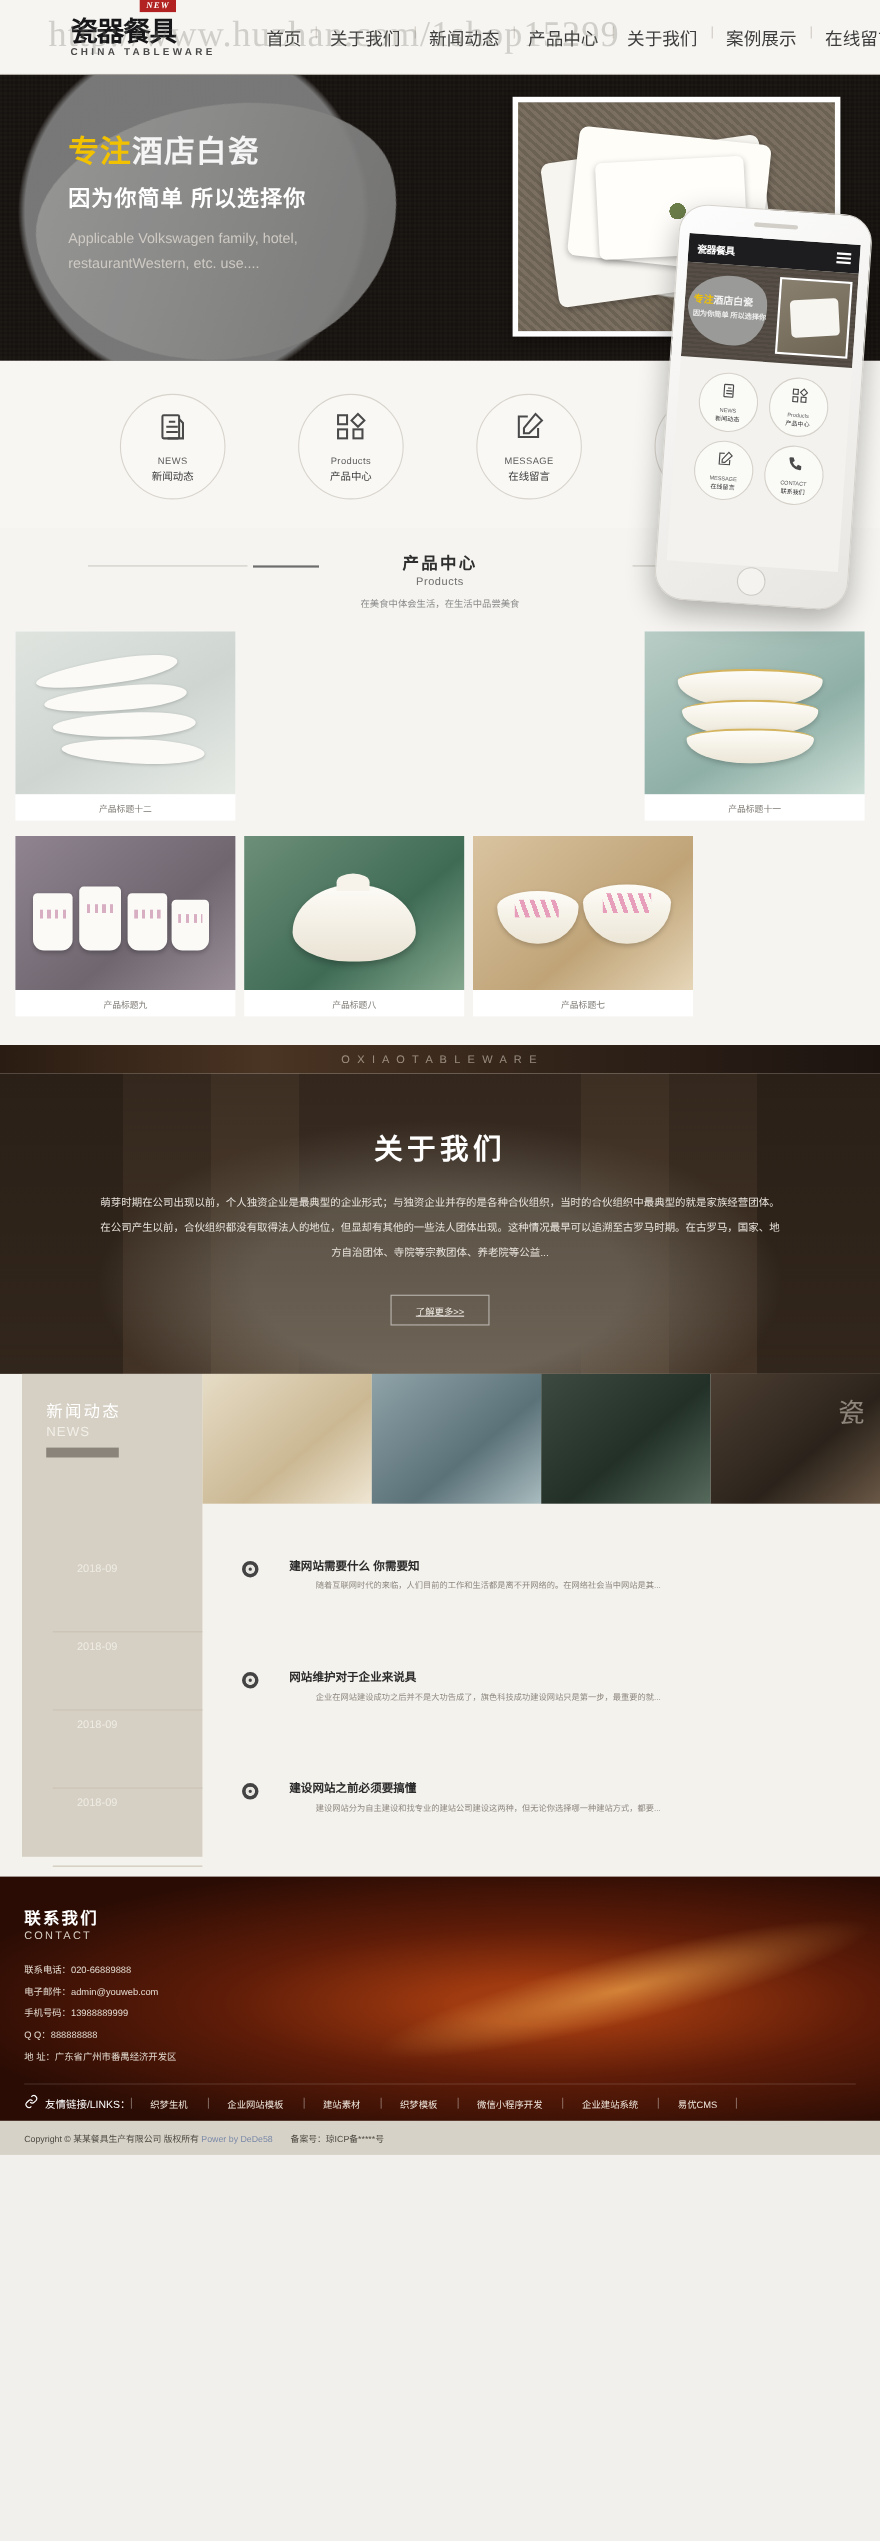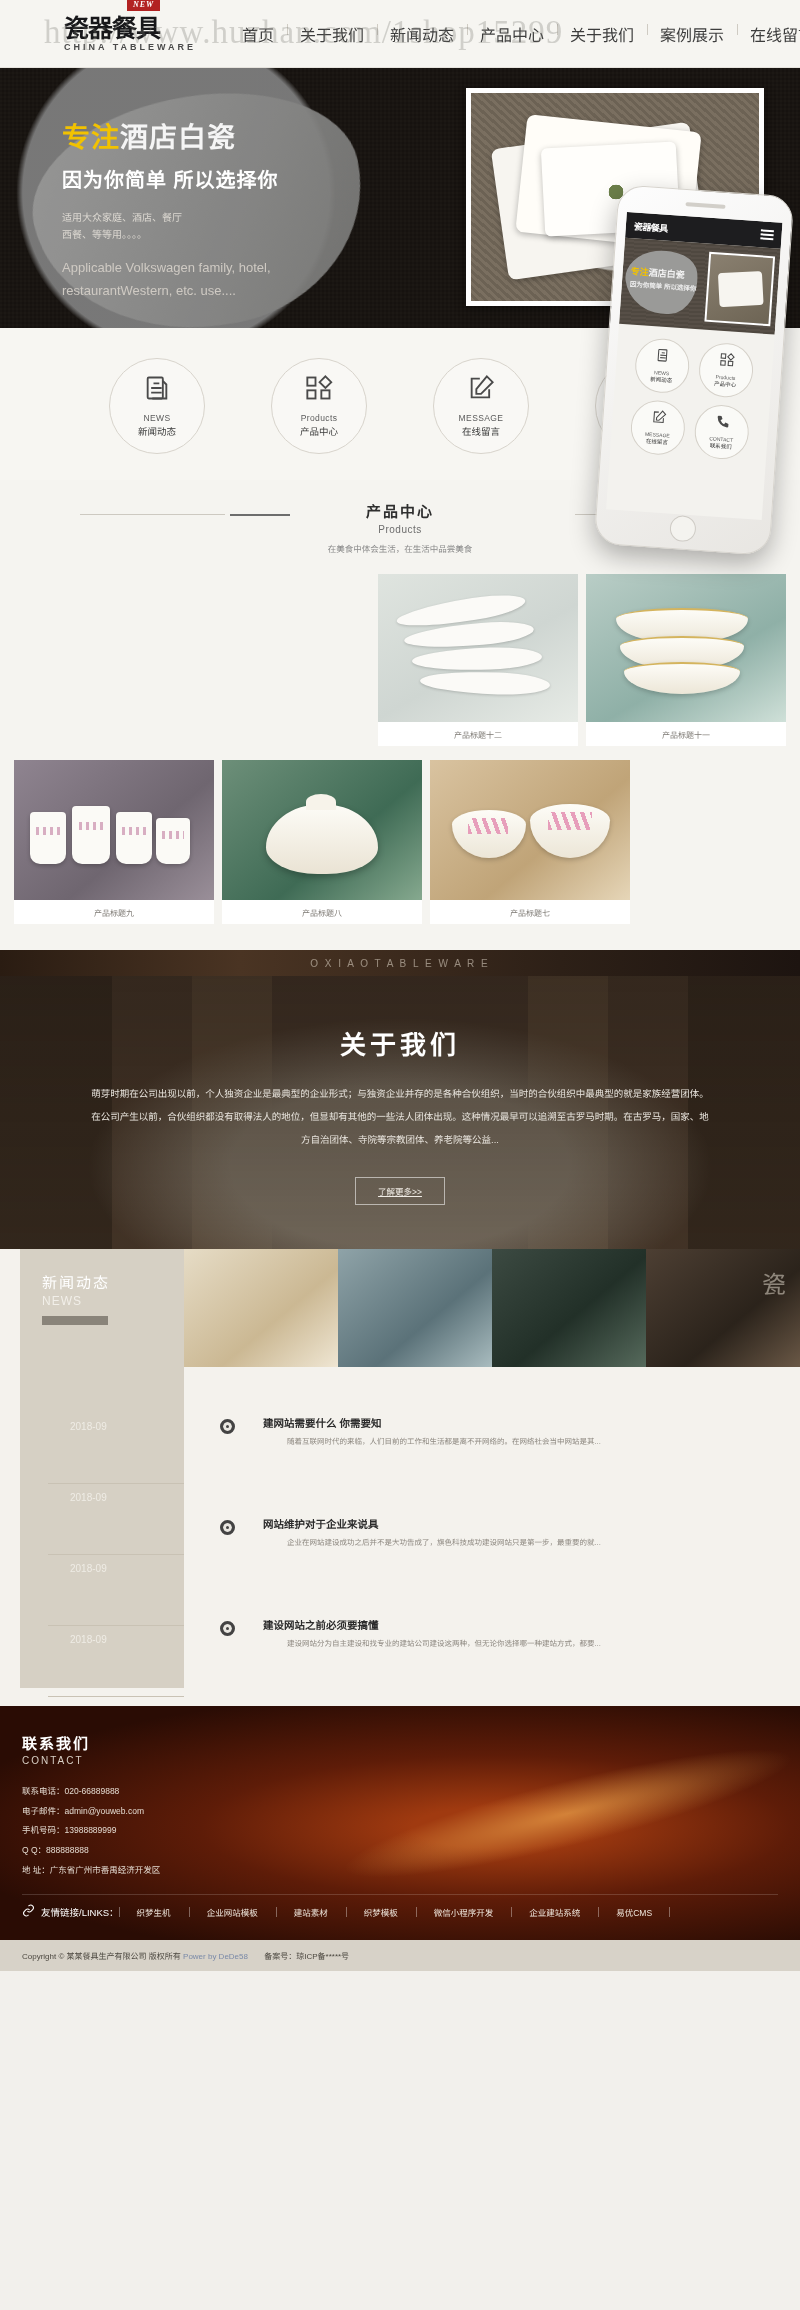--- a/index.html
+++ b/index.html
@@ -118,21 +118,21 @@
   .sec-head { text-align:center; position:relative; }
   .sec-head .cn { font-size:15px; font-weight:bold; color:#2f2f2f; letter-spacing:2px; }
   .sec-head .en { font-size:10px; color:#6d6d6d; margin-top:3px; letter-spacing:.5px; }
   .sec-head .desc { font-size:8.5px; color:#8a8a8a; margin-top:7px; }
   .sec-rule { position:absolute; top:14px; left:0; width:100%; }
   .sec-rule span { position:absolute; height:1px; background:#cdc9c1; }
   .sec-rule .l { left:80px; width:145px; }
   .sec-rule .r { right:80px; width:145px; }
   .sec-rule .l2 { left:230px; width:60px; height:2px; background:#6d6d6d; }
 
-  .pgrid { display:flex; gap:8px; padding:20px 14px 0; justify-content:flex-end; }
+  .pgrid { display:flex; gap:8px; padding:20px 14px 0; justify-content:space-between; }
   .pcard { position:relative; background:#fff; }
   .pcard .ph { display:block; }
   .pcard .cap { text-align:center; font-size:8px; color:#7e7a74; padding:7px 0 6px; }
 
   .ph-r1a { width:200px; height:148px;
     background:linear-gradient(150deg,#dfe4df,#cfd6d2 55%,#e7ebe6);
     position:relative; overflow:hidden; }
   .ph-r1b { width:200px; height:148px;
     background:linear-gradient(150deg,#b9cdc6,#8fb0a7 60%,#cfe0d8);
     position:relative; overflow:hidden; }
@@ -247,21 +247,21 @@
     background:radial-gradient(ellipse at 62% 52%, #a03a10 0 12%, #5e1c08 42%, #2a0c04 80%); }
   .footer::after { content:""; position:absolute; left:42%; top:32%; width:58%; height:28%;
     background:radial-gradient(ellipse, rgba(255,190,90,.55), rgba(255,150,40,0) 70%);
     transform:rotate(-14deg); pointer-events:none; }
   .footer > * { position:relative; z-index:2; }
   .f-cn { font-size:15px; font-weight:bold; color:#fff; letter-spacing:2px; }
   .f-en { font-size:10px; color:#d9d0c6; letter-spacing:2px; margin-top:2px; }
   .f-lines { margin-top:16px; }
   .f-lines div { font-size:8.5px; color:#e3dad0; line-height:2.3; }
   .f-links { margin-top:14px; display:flex; align-items:center; gap:0;
-    border-top:1px solid rgba(255,255,255,.16); padding:9px 0 21px; flex-wrap:wrap; }
+    border-top:1px solid rgba(255,255,255,.16); padding:9px 0 8px; flex-wrap:wrap; }
   .f-links .lk-label { font-size:9.5px; color:#fff; display:flex; align-items:center; gap:6px; }
   .f-links a { font-size:8.5px; color:#efe6dc; text-decoration:none; padding:0 18px; position:relative; }
   .f-links a::before { content:""; position:absolute; left:0; top:1px; width:1px; height:10px;
     background:rgba(255,255,255,.35); }
   .f-links a:last-child::after { content:""; position:absolute; right:0; top:1px; width:1px; height:10px;
     background:rgba(255,255,255,.35); }
   .copy { background:#d7d2c8; padding:10px 22px; font-size:8px; color:#4c4840; }
   .copy .dede { color:#7a8aa8; }
   .copy .beian { margin-left:14px; }
 </style>
@@ -289,24 +289,20 @@
     <div class="watermark">http://www.huzhan.com/1shop15299</div>
   </div>
 
   <div class="banner">
     <div class="banner-bowl"></div>
     <div class="banner-text">
       <div class="bt-line1">
         <span class="hl">专注</span><span class="wt">酒店白瓷</span>
       </div>
       <div class="bt-line2">因为你简单 所以选择你</div>
-      <div class="bt-cn">
-        <div>适用大众家庭、酒店、餐厅</div>
-        <div>西餐、等等用。。。。</div>
-      </div>
       <div class="bt-en">
         <div>Applicable Volkswagen family, hotel,</div>
         <div>restaurantWestern, etc. use....</div>
       </div>
     </div>
     <div class="banner-photo">
       <div class="plate p1"></div>
       <div class="plate p2"></div>
       <div class="plate p3"></div>
       <div class="sprig"></div>

